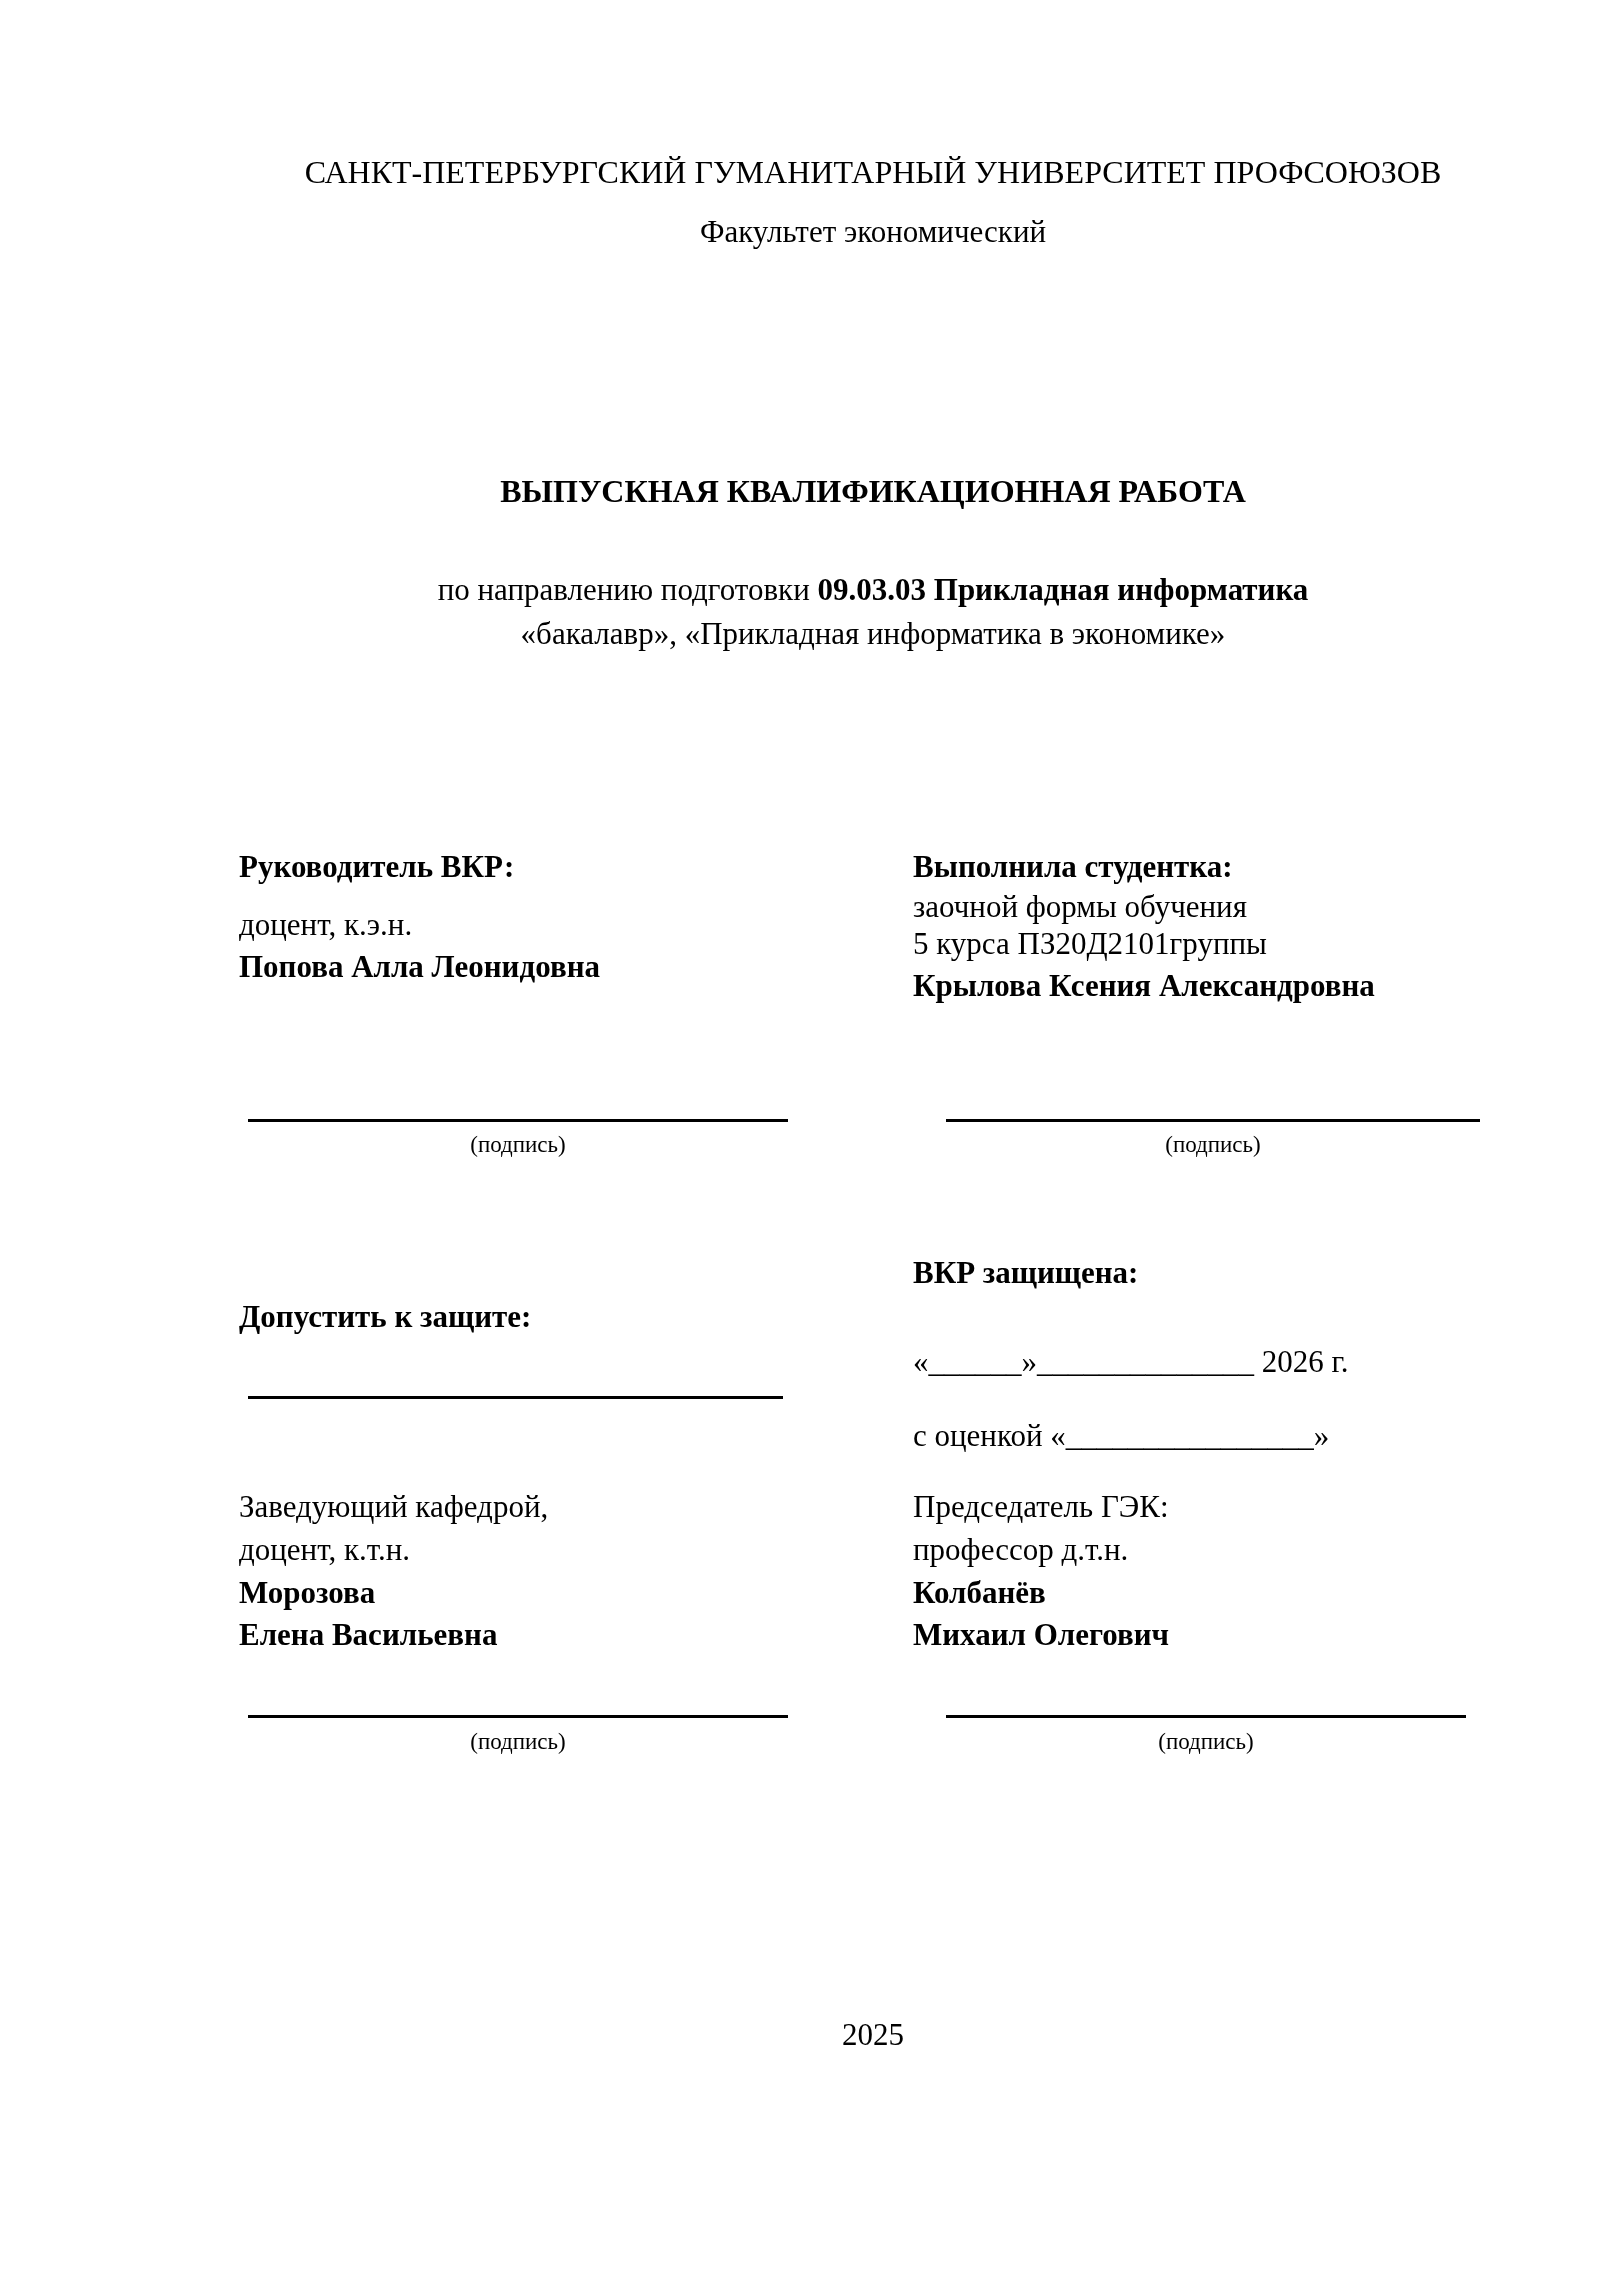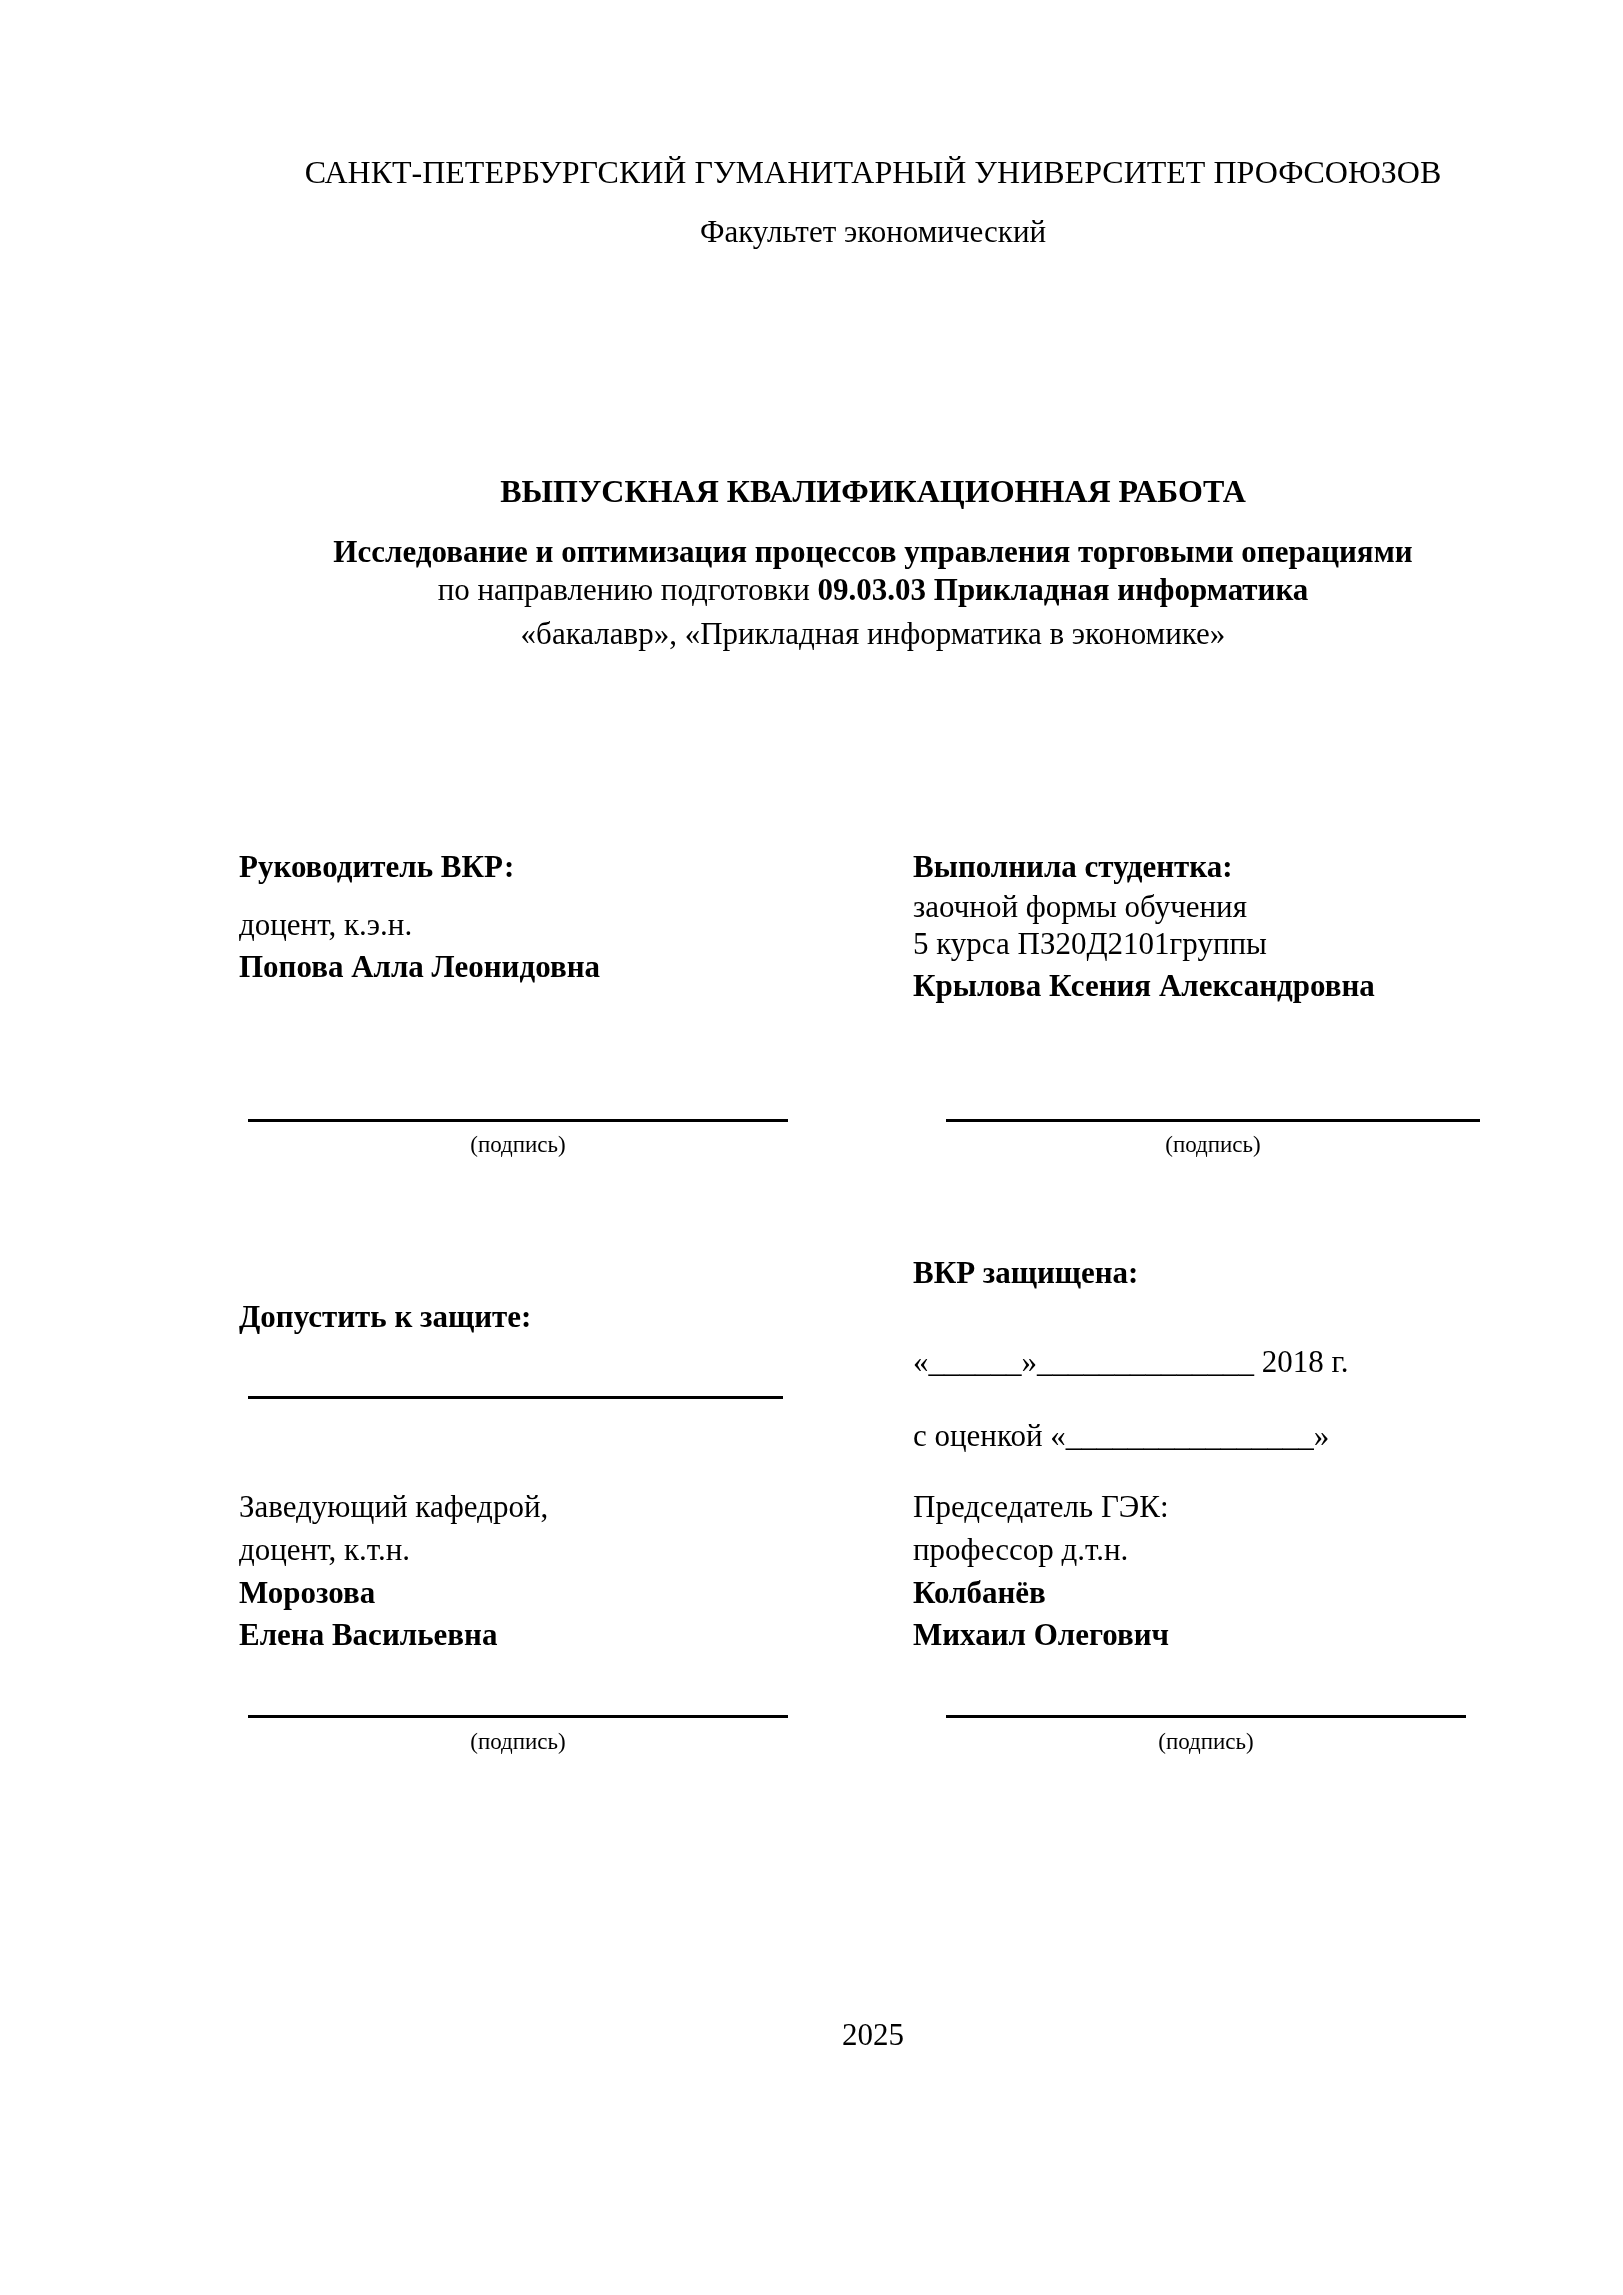--- a/index.html
+++ b/index.html
@@ -43,21 +43,20 @@
 </style>
 </head>
 <body>
 
 <div class="page">
 
   <div class="line center" style="top:154px; font-size:32px;">САНКТ-ПЕТЕРБУРГСКИЙ ГУМАНИТАРНЫЙ УНИВЕРСИТЕТ ПРОФСОЮЗОВ</div>
   <div class="line center" style="top:214px;">Факультет экономический</div>
 
   <div class="line center b" style="top:473px; font-size:32px;">ВЫПУСКНАЯ КВАЛИФИКАЦИОННАЯ РАБОТА</div>
-  <div class="line center b" style="top:534px;">Исследование и оптимизация процессов управления торговыми операциями</div>
   <div class="line center" style="top:572px;">
     <span>по направлению подготовки </span><span class="b">09.03.03 Прикладная информатика</span>
   </div>
   <div class="line center" style="top:616px;">«бакалавр», «Прикладная информатика в экономике»</div>
 
   <div class="line b" style="top:849px; left:239px;">Руководитель ВКР:</div>
   <div class="line" style="top:907px; left:239px;">доцент, к.э.н.</div>
   <div class="line b" style="top:949px; left:239px;">Попова Алла Леонидовна</div>
 
   <div class="line b" style="top:849px; left:913px;">Выполнила студентка:</div>
@@ -67,21 +66,21 @@
 
   <div class="sig-rule" style="top:1119px; left:248px; width:540px;"></div>
   <div class="caption" style="top:1131px; left:248px; width:540px;">(подпись)</div>
 
   <div class="sig-rule" style="top:1119px; left:946px; width:534px;"></div>
   <div class="caption" style="top:1131px; left:946px; width:534px;">(подпись)</div>
 
   <div class="line b" style="top:1299px; left:239px;">Допустить к защите:</div>
   <div class="line b" style="top:1255px; left:913px;">ВКР защищена:</div>
 
-  <div class="line" style="top:1344px; left:913px;">«______»______________ 2018 г.</div>
+  <div class="line" style="top:1344px; left:913px;">«______»______________ 2026 г.</div>
 
   <div class="sig-rule" style="top:1396px; left:248px; width:535px;"></div>
 
   <div class="line" style="top:1418px; left:913px;">с оценкой «________________»</div>
 
   <div class="line" style="top:1489px; left:239px;">Заведующий кафедрой,</div>
   <div class="line" style="top:1532px; left:239px;">доцент, к.т.н.</div>
   <div class="line b" style="top:1575px; left:239px;">Морозова</div>
   <div class="line b" style="top:1617px; left:239px;">Елена Васильевна</div>
 

